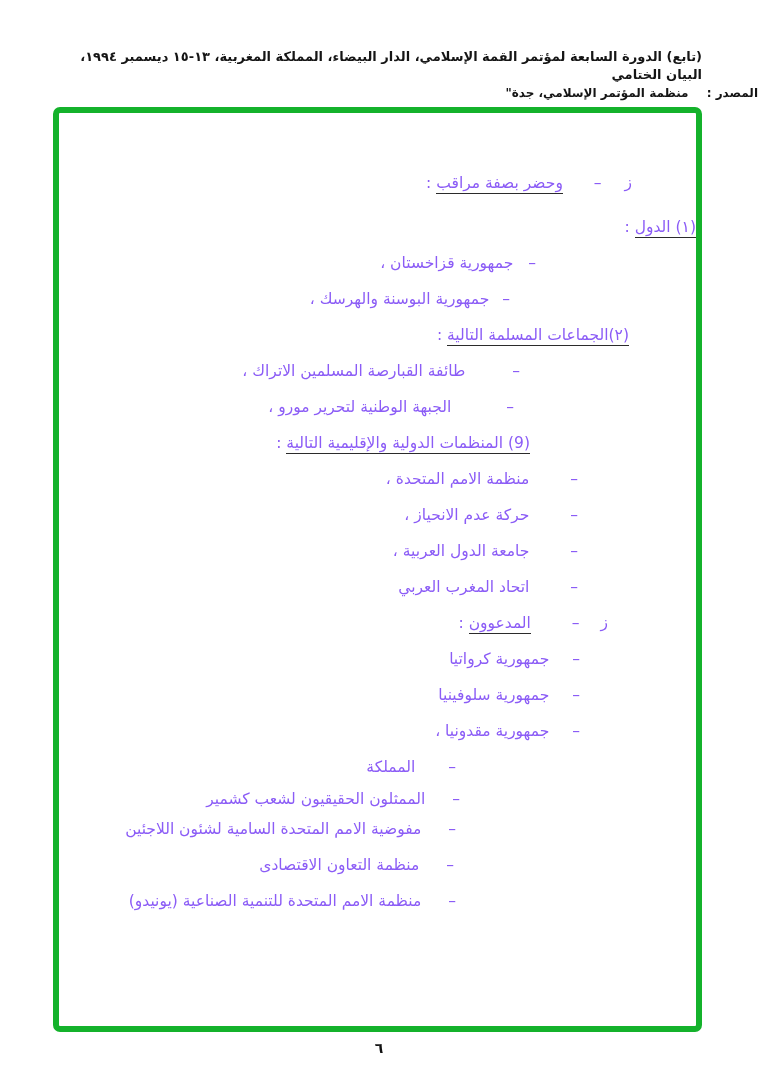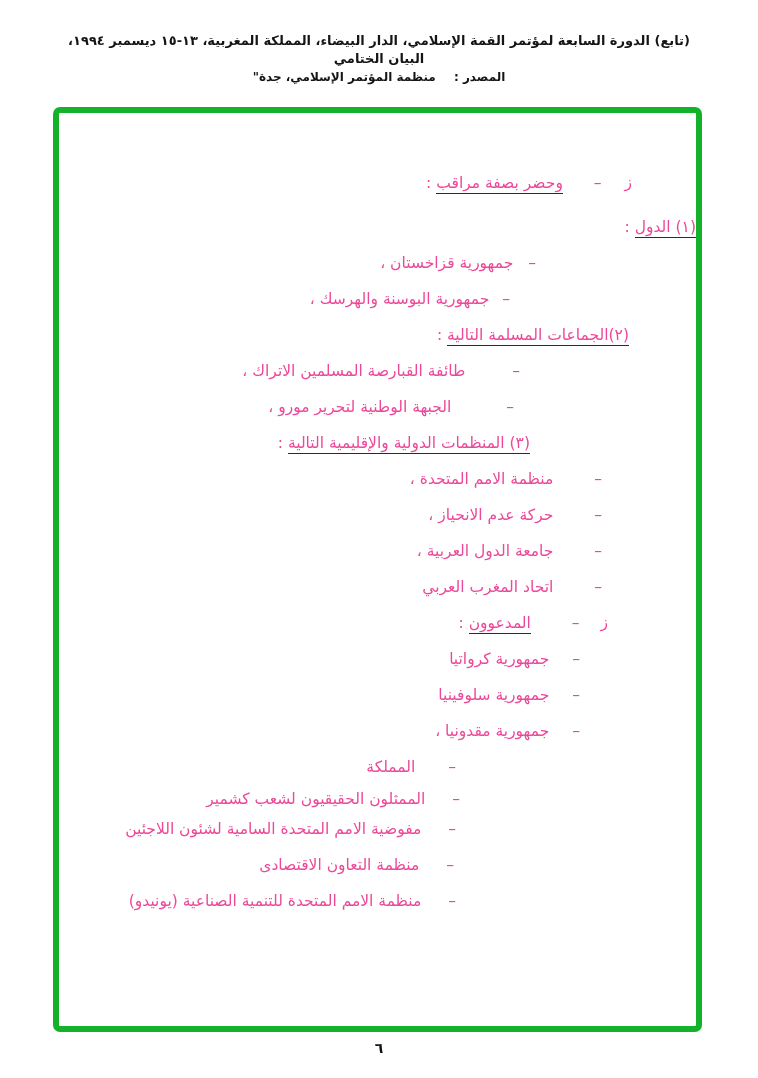--- a/index.html
+++ b/index.html
@@ -1,32 +1,32 @@
 <!DOCTYPE html>
 <html lang="ar"><head>
 <meta charset="utf-8">
 <style>
   html,body{margin:0;padding:0;}
   body{
     width:758px;height:1078px;position:relative;background:#ffffff;
     font-family:"DejaVu Sans",sans-serif;color:#151515;overflow:hidden;
   }
   
-  .hdr{position:absolute;top:32px;left:0;right:0;text-align:center;direction:rtl;}
+  .hdr{position:absolute;top:48px;left:0;right:0;text-align:right;direction:rtl;}
   .hdr1{font-size:13px;font-weight:bold;line-height:1.35;padding:0 56px;}
   .hdr2{font-size:12px;font-weight:bold;margin-top:3px;}
   .hdr2 .src-label{margin-left:14px;}
   
   .frame{
     position:absolute;left:53px;top:107px;width:649px;height:925px;
     box-sizing:border-box;border:6px solid #14b22b;border-radius:7px;background:#fff;
   }
   .content{
     position:absolute;top:0;left:0;right:0;bottom:0;
-    padding-top:52px;direction:rtl;font-size:15.5px;color:#ec4899;
+    padding-top:52px;direction:rtl;font-size:15.5px;color:#8b5cf6;
   }
   .row{line-height:36px;white-space:nowrap;}
   .u{border-bottom:1.2px solid #2b2b2b;padding-bottom:1px;}
   .marker{margin-left:18px;}
   .m16{margin-left:16px;}
   .dash{margin-left:20px;}
   .g8  .dash{margin-left:8px;}
   .g10 .dash{margin-left:10px;}
   .g18 .dash{margin-left:18px;}
   .g22 .dash{margin-left:22px;}
@@ -35,21 +35,21 @@
   .g36 .dash{margin-left:36px;}
   .g42 .dash{margin-left:42px;}
   .g50 .dash{margin-left:50px;}
   .mt8{margin-top:8px;}
   .mtm4{margin-top:-4px;}
   .mtm6{margin-top:-6px;}
   
   .r0{padding-right:64px;}  .r1{} .r2{padding-right:160px;}
   .r3{padding-right:186px;} .r4{padding-right:67px;} .r5{padding-right:176px;}
   .r6{padding-right:182px;} .r7{padding-right:166px;}
-  .r8,.r9,.r10,.r11{padding-right:94px;}
+  .r8,.r9,.r10,.r11{padding-right:118px;}
   .r12{padding-right:88px;}
   .r13,.r14,.r15{padding-right:116px;}
   .r16,.r17{padding-right:240px;}
   .r18{padding-right:236px;} .r19{padding-right:242px;}
   .r20,.r21{padding-right:240px;}
   
   .pageno{position:absolute;top:1040px;left:0;width:758px;text-align:center;
           font-size:14px;font-weight:bold;color:#111;}
 </style>
 </head>
@@ -97,21 +97,21 @@
       <span class="dash">–</span>
       <span>طائفة القبارصة المسلمين الاتراك ،</span>
     </div>
 
     <div class="row r6 g50">
       <span class="dash">–</span>
       <span>الجبهة الوطنية لتحرير مورو ،</span>
     </div>
 
     <div class="row r7">
-      <span class="u">(٣) المنظمات الدولية والإقليمية التالية</span>
+      <span class="u">(9) المنظمات الدولية والإقليمية التالية</span>
       <span> :</span>
     </div>
 
     <div class="row r8 g36">
       <span class="dash">–</span>
       <span>منظمة الامم المتحدة ،</span>
     </div>
 
     <div class="row r9 g36">
       <span class="dash">–</span>

